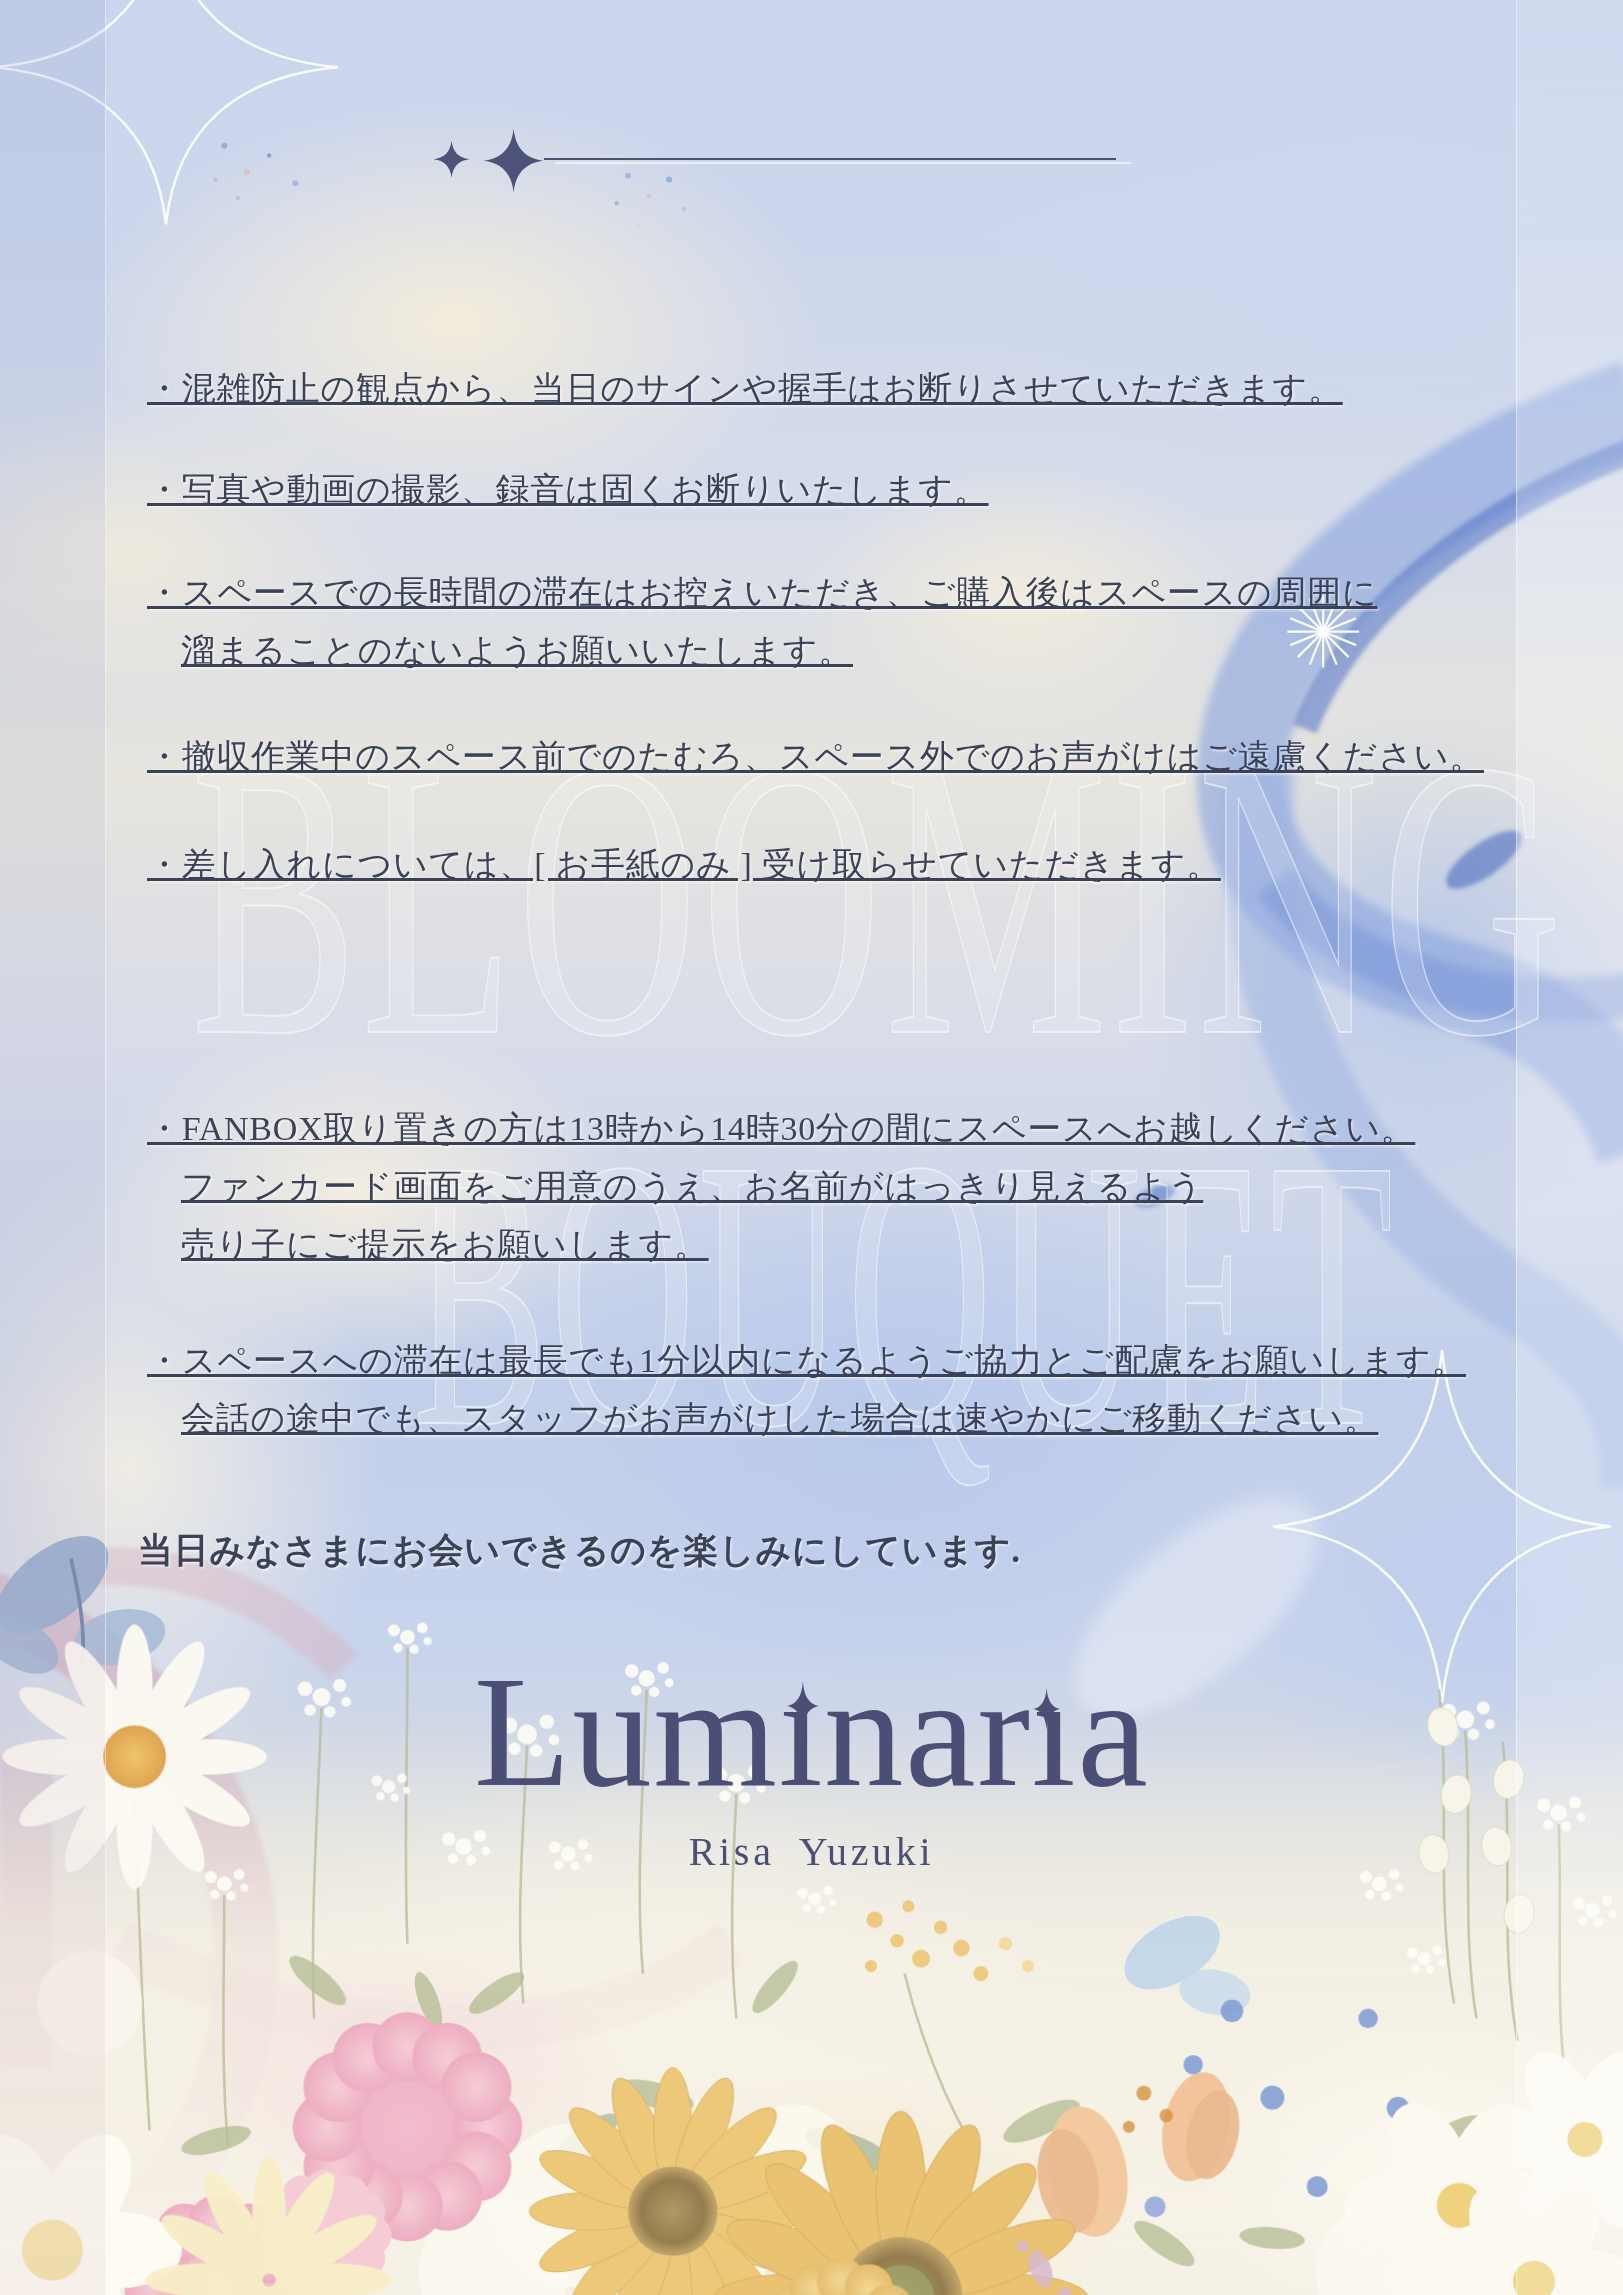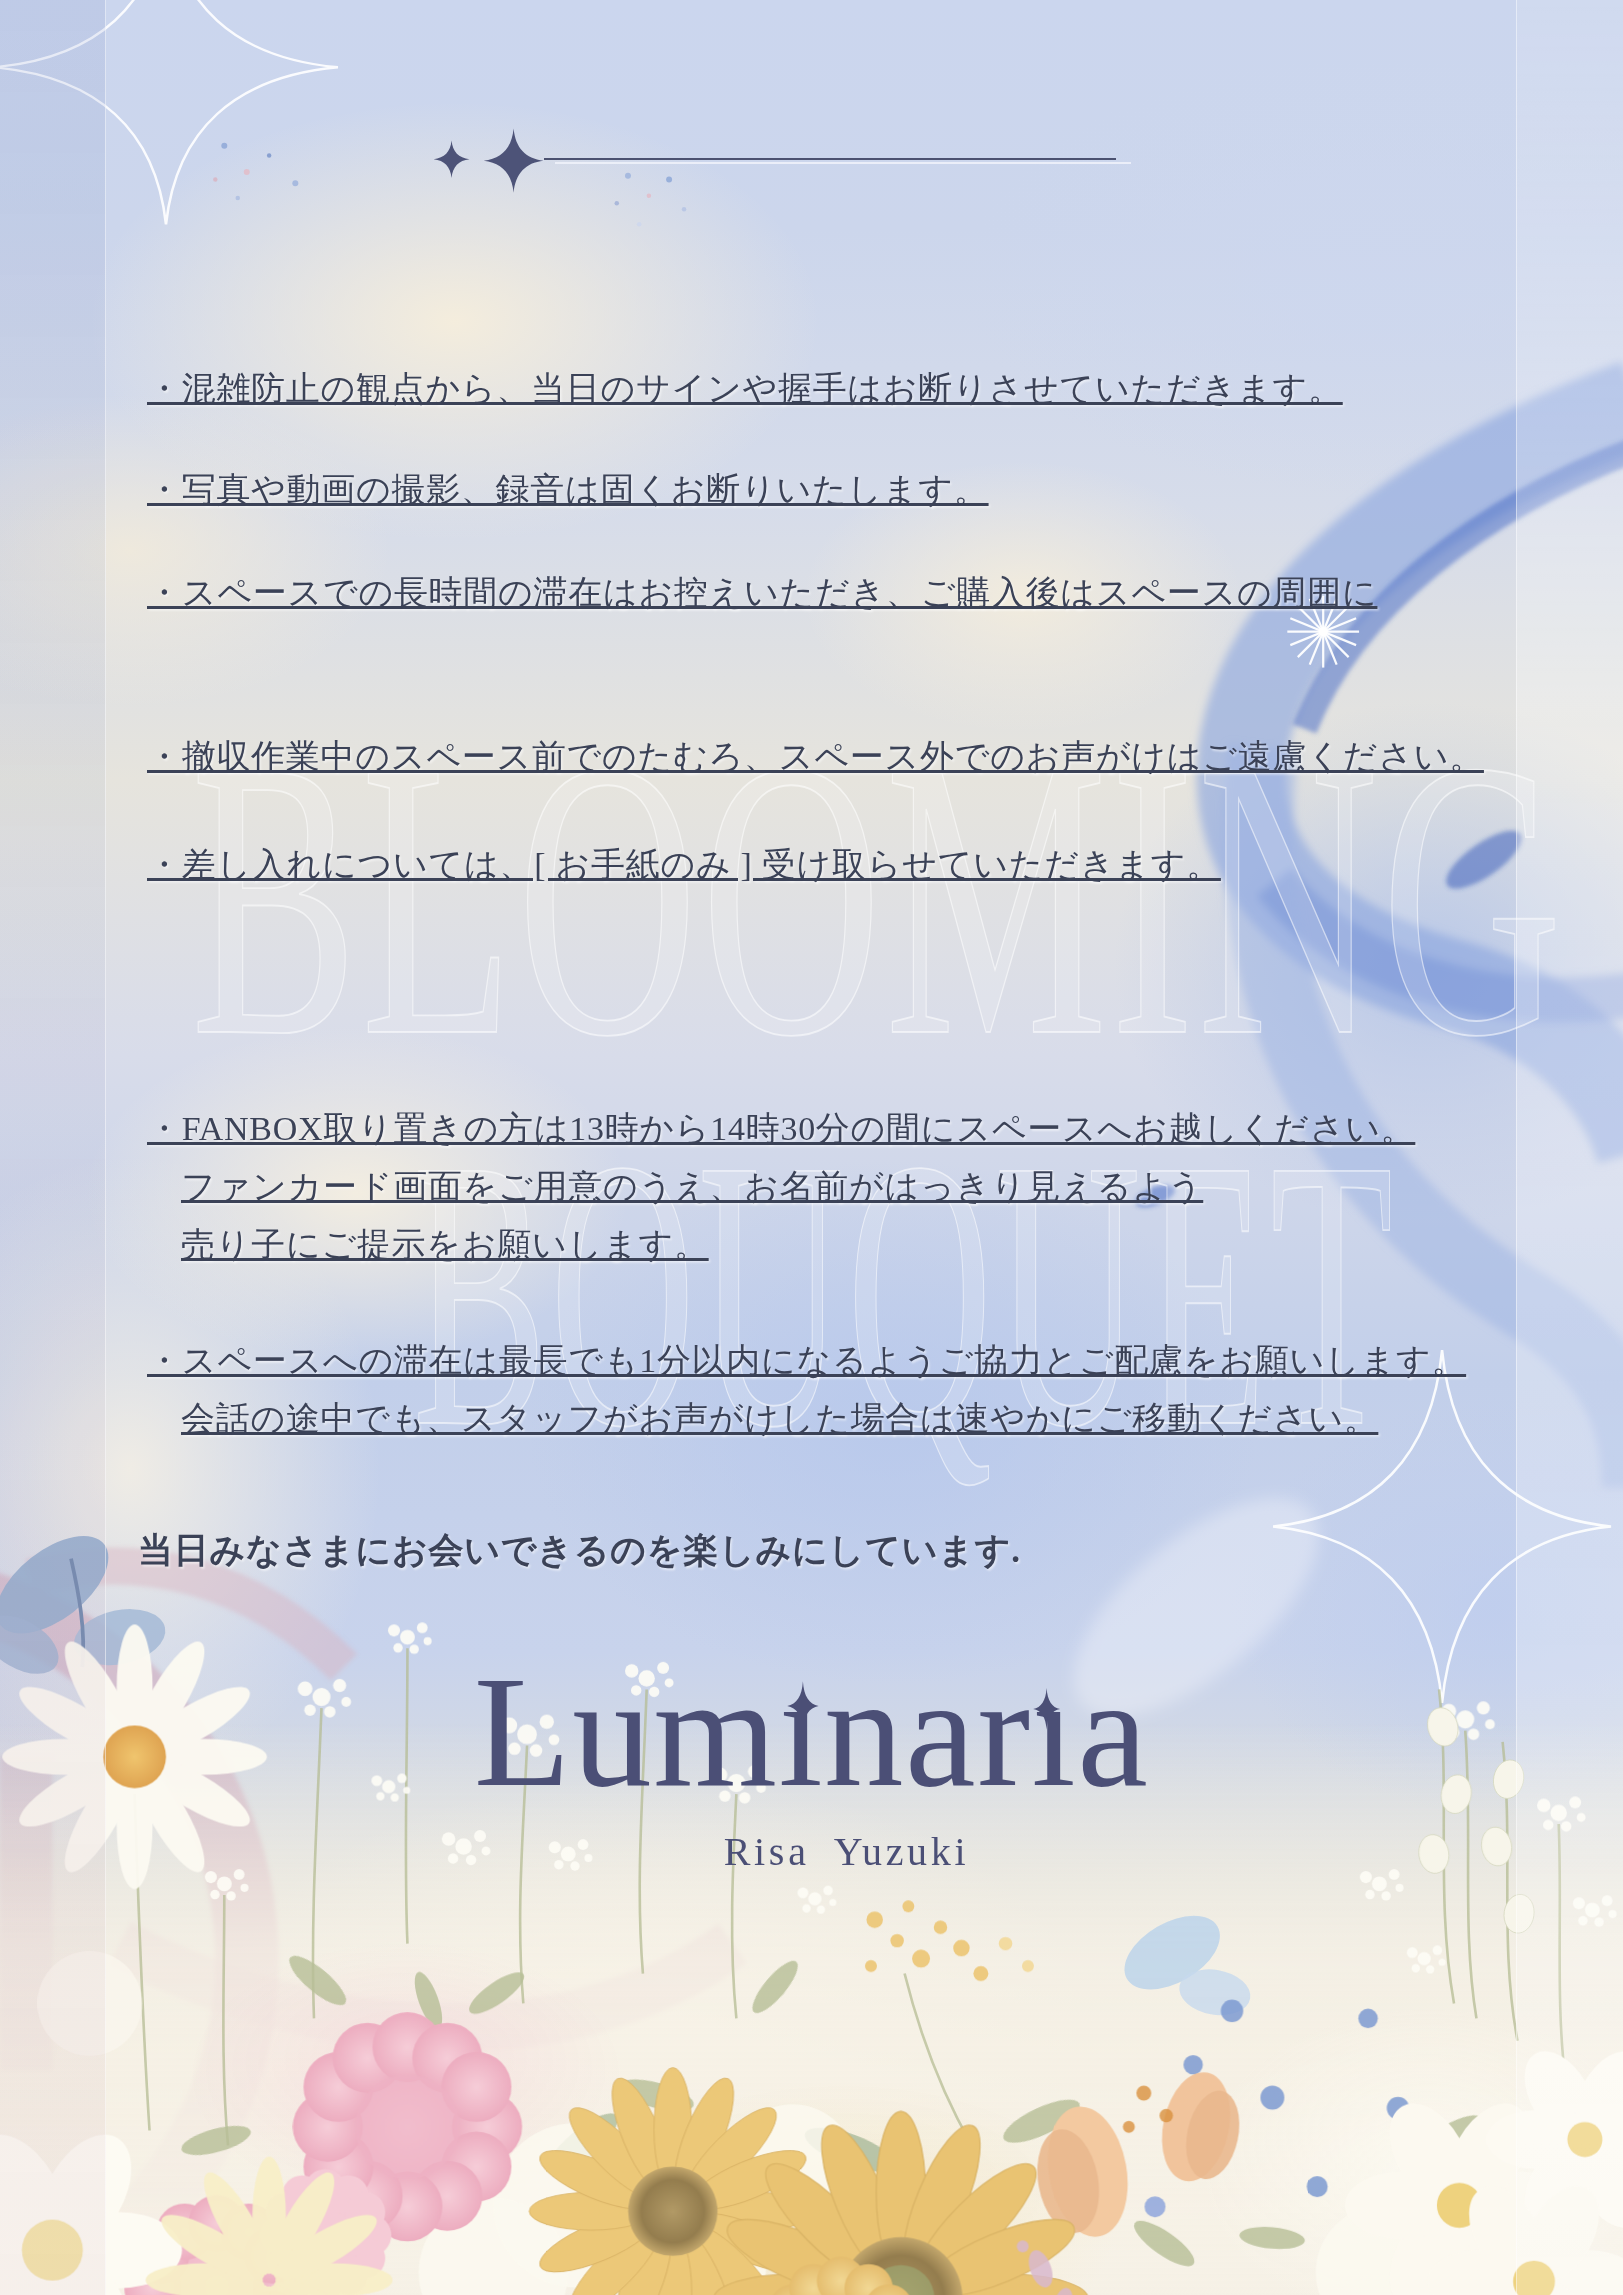--- a/index.html
+++ b/index.html
@@ -49,21 +49,21 @@
   .rule-echo{position:absolute;height:1.5px;background:rgba(240,242,250,.85);}
   .notice-item{position:absolute;left:147px;color:#3b4257;font-size:34px;
     letter-spacing:0.7px;text-shadow:1.5px 1.5px 2.2px rgba(255,255,255,.55);text-decoration:underline;}
   .notice-item .ln{display:block;line-height:58px;white-space:nowrap;}
   .notice-item .ln.cont{padding-left:34px;}
   #closing{position:absolute;left:138px;top:1522px;color:#3b4257;font-size:35px;
     letter-spacing:0.7px;line-height:58px;white-space:nowrap;text-shadow:1.5px 1.5px 2.2px rgba(255,255,255,.55);font-weight:bold;}
   #logo{position:absolute;top:1652px;left:50%;transform:translateX(-50%);
     font-size:159px;line-height:1;color:#4b4f76;white-space:nowrap;letter-spacing:1.5px;}
   #artist{position:absolute;top:1828px;left:50%;transform:translateX(-50%);
-    font-size:40px;color:#4b4f76;letter-spacing:3.7px;word-spacing:12px;white-space:nowrap;margin-left:35px;}
+    font-size:40px;color:#4b4f76;letter-spacing:3.7px;word-spacing:12px;white-space:nowrap;}
 </style>
 </head>
 <body>
 
 <div id="poster">
 
   <div id="bg-base"></div>
 
   <svg width="1623" height="2295" viewBox="0 0 2171 3070">
     <defs>
@@ -400,20 +400,21 @@
   </svg>
 
   <div class="notice-item" style="top:360px">
     <span class="ln">・混雑防止の観点から、当日のサインや握手はお断りさせていただきます。</span>
   </div>
   <div class="notice-item" style="top:461px">
     <span class="ln">・写真や動画の撮影、録音は固くお断りいたします。</span>
   </div>
   <div class="notice-item" style="top:564px">
     <span class="ln">・スペースでの長時間の滞在はお控えいただき、ご購入後はスペースの周囲に</span>
+    <span class="ln cont">溜まることのないようお願いいたします。</span>
   </div>
   <div class="notice-item" style="top:728px">
     <span class="ln">・撤収作業中のスペース前でのたむろ、スペース外でのお声がけはご遠慮ください。</span>
   </div>
   <div class="notice-item" style="top:836px">
     <span class="ln">・差し入れについては、[ お手紙のみ ] 受け取らせていただきます。</span>
   </div>
   <div class="notice-item" style="top:1100px">
     <span class="ln">・FANBOX取り置きの方は13時から14時30分の間にスペースへお越しください。</span>
     <span class="ln cont">ファンカード画面をご用意のうえ、お名前がはっきり見えるよう</span>

